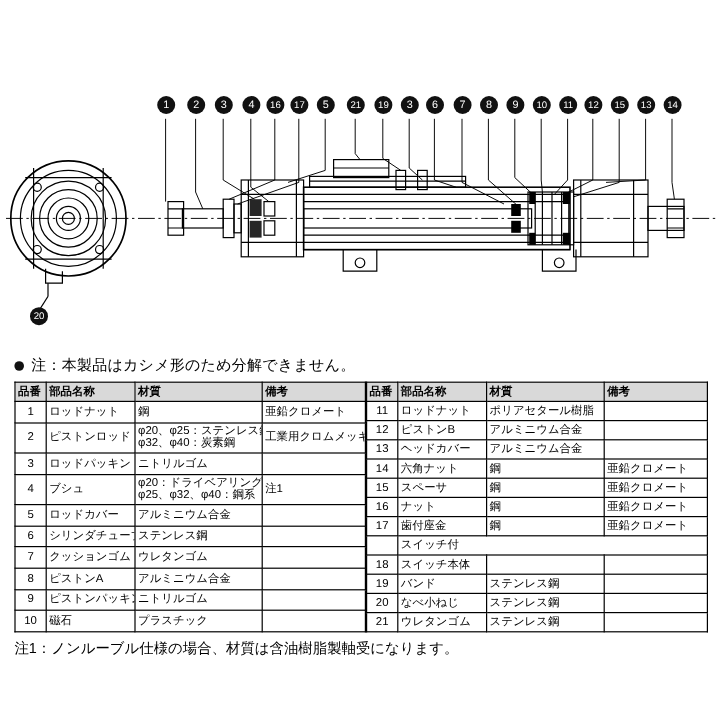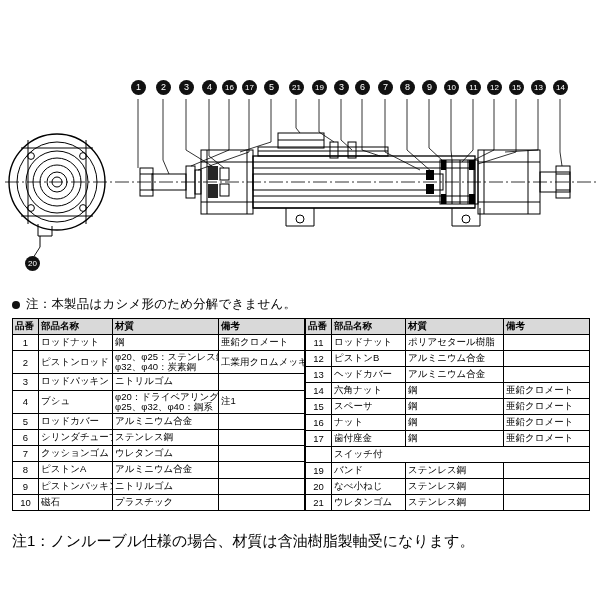--- a/index.html
+++ b/index.html
@@ -79,21 +79,21 @@
   .tbl-right col.c1{width:26px;}
   .tbl-right col.c2{width:74px;}
   .tbl-right col.c3{width:98px;}
   .tbl-right col.c4{width:86px;}
 
   .cell-multiline{line-height:1.05;}
 
   .footnote{
     position:absolute;
     left:12px;top:532px;
-    font-size:15px;
+    font-size:12px;
   }
 </style>
 </head>
 <body>
 
 <div class="page">
 
   <div class="diagram">
     <svg width="600" height="290" viewBox="0 0 600 290">
       <g stroke="#000" fill="none" stroke-width="1">
@@ -372,20 +372,26 @@
             <td class="num">17</td>
             <td>歯付座金</td>
             <td>鋼</td>
             <td>亜鉛クロメート</td>
           </tr>
           <tr>
             <td class="num"></td>
             <td colspan="3">スイッチ付</td>
           </tr>
           <tr>
+            <td class="num">18</td>
+            <td>スイッチ本体</td>
+            <td></td>
+            <td></td>
+          </tr>
+          <tr>
             <td class="num">19</td>
             <td>バンド</td>
             <td>ステンレス鋼</td>
             <td></td>
           </tr>
           <tr>
             <td class="num">20</td>
             <td>なべ小ねじ</td>
             <td>ステンレス鋼</td>
             <td></td>

